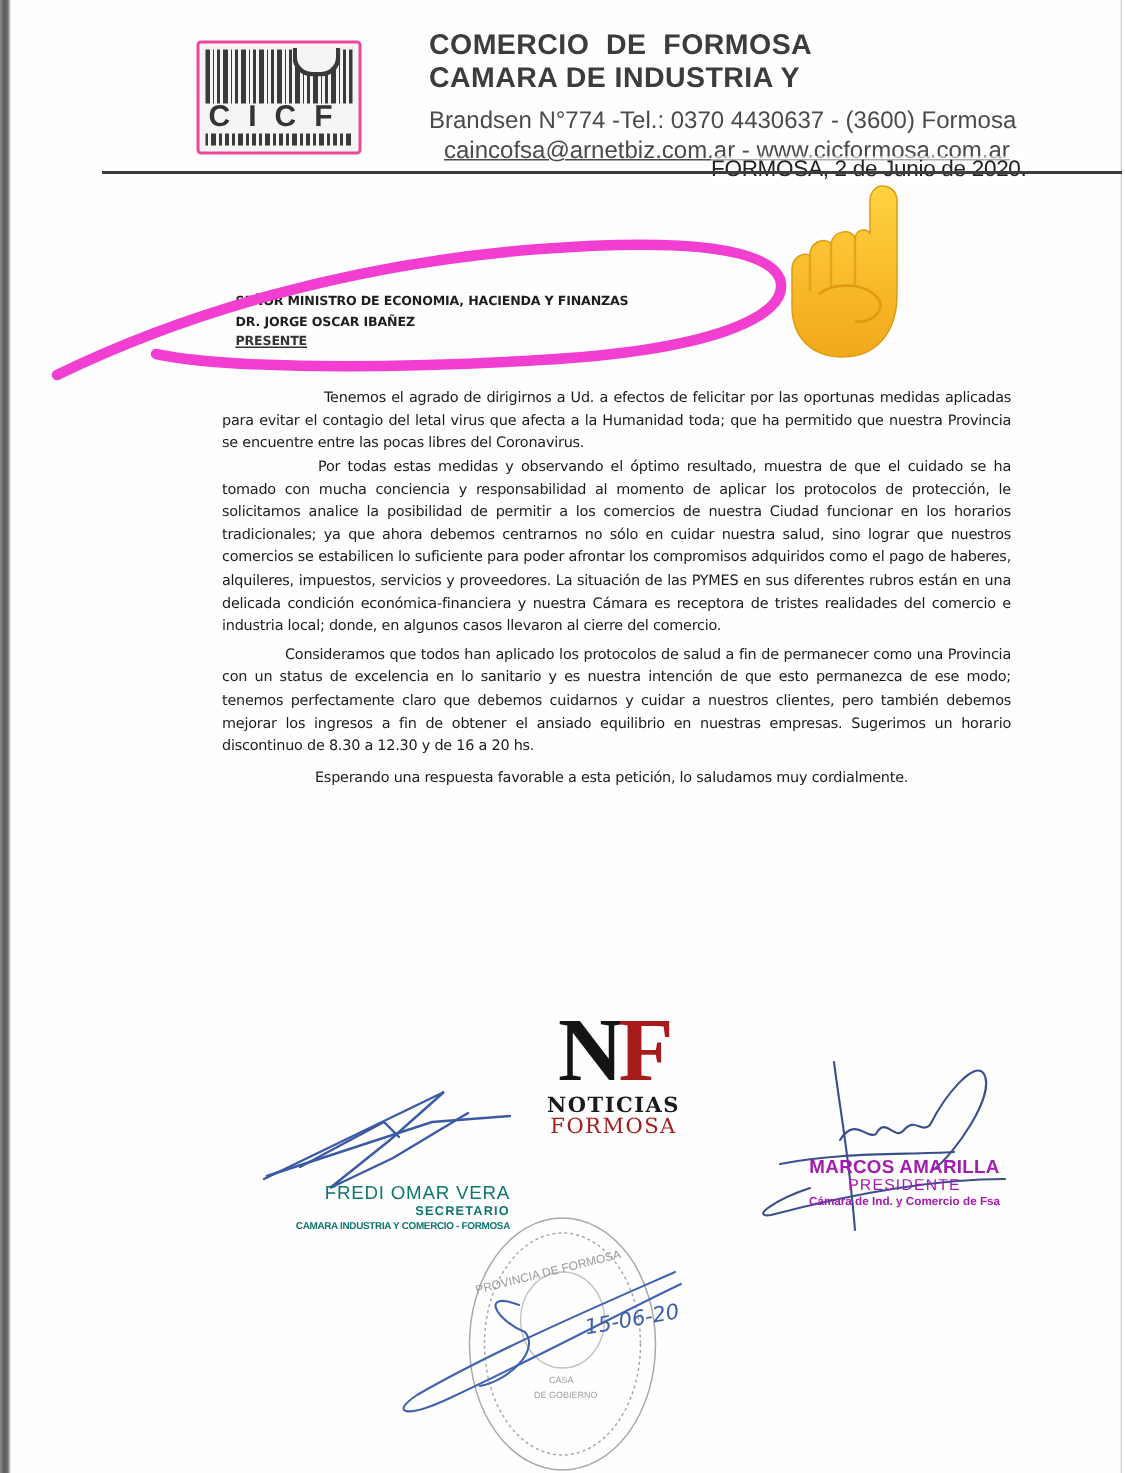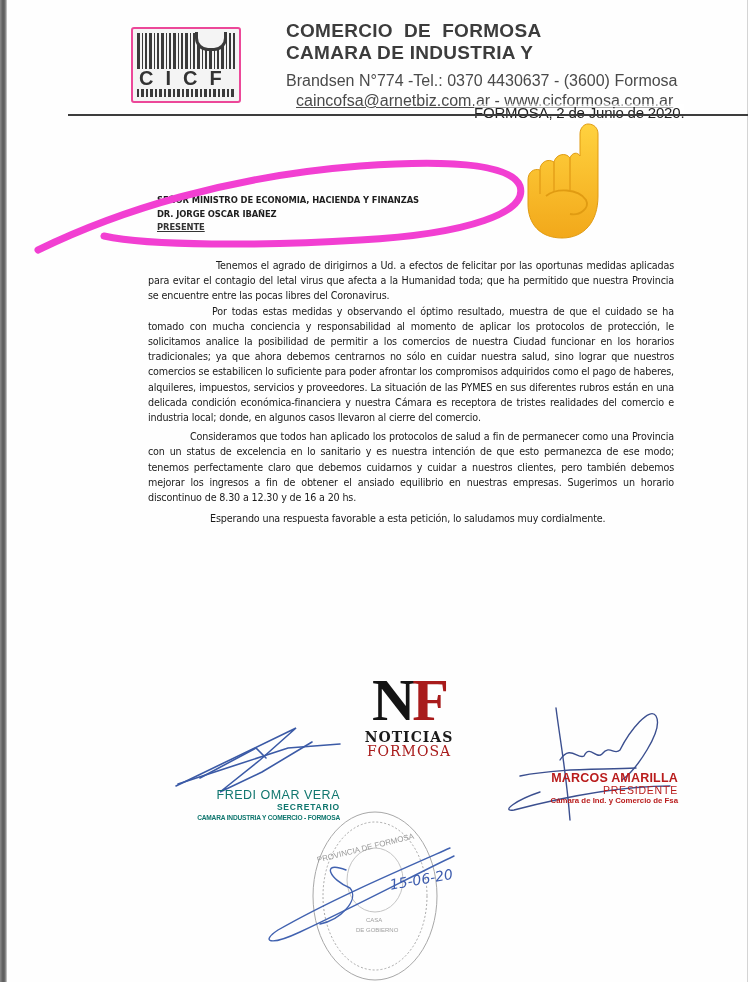--- a/index.html
+++ b/index.html
@@ -104,21 +104,21 @@
   }
   .nf-word2 {
     font-family: "DejaVu Serif", serif; font-weight: normal; font-size: 14px; line-height: 14px;
     color: #a81b1b; letter-spacing: 1px;
   }
   
   .sig-left { position: absolute; left: 170px; top: 788px; width: 170px; text-align: right; color: #0f766e; }
   .sig-left .name { font-size: 12.5px; letter-spacing: 0.5px; line-height: 14px; }
   .sig-left .role { font-size: 8.5px; font-weight: bold; letter-spacing: 0.8px; line-height: 11px; }
   .sig-left .org { font-size: 6.6px; font-weight: bold; letter-spacing: -0.2px; line-height: 10px; white-space: nowrap; }
-  .sig-right { position: absolute; left: 528px; top: 772px; width: 150px; text-align: right; color: #b91c1c; }
+  .sig-right { position: absolute; left: 528px; top: 772px; width: 150px; text-align: center; color: #a21caf; }
   .sig-right .name { font-size: 12.5px; font-weight: bold; letter-spacing: 0.2px; line-height: 13px; }
   .sig-right .role { font-size: 10.5px; letter-spacing: 0.8px; line-height: 11px; }
   .sig-right .org { font-size: 7.8px; font-weight: bold; line-height: 10px; white-space: nowrap; }
 </style>
 </head>
 <body>
 
 <div class="page">
   <div class="left-edge"></div>
   <div class="right-edge"></div>

